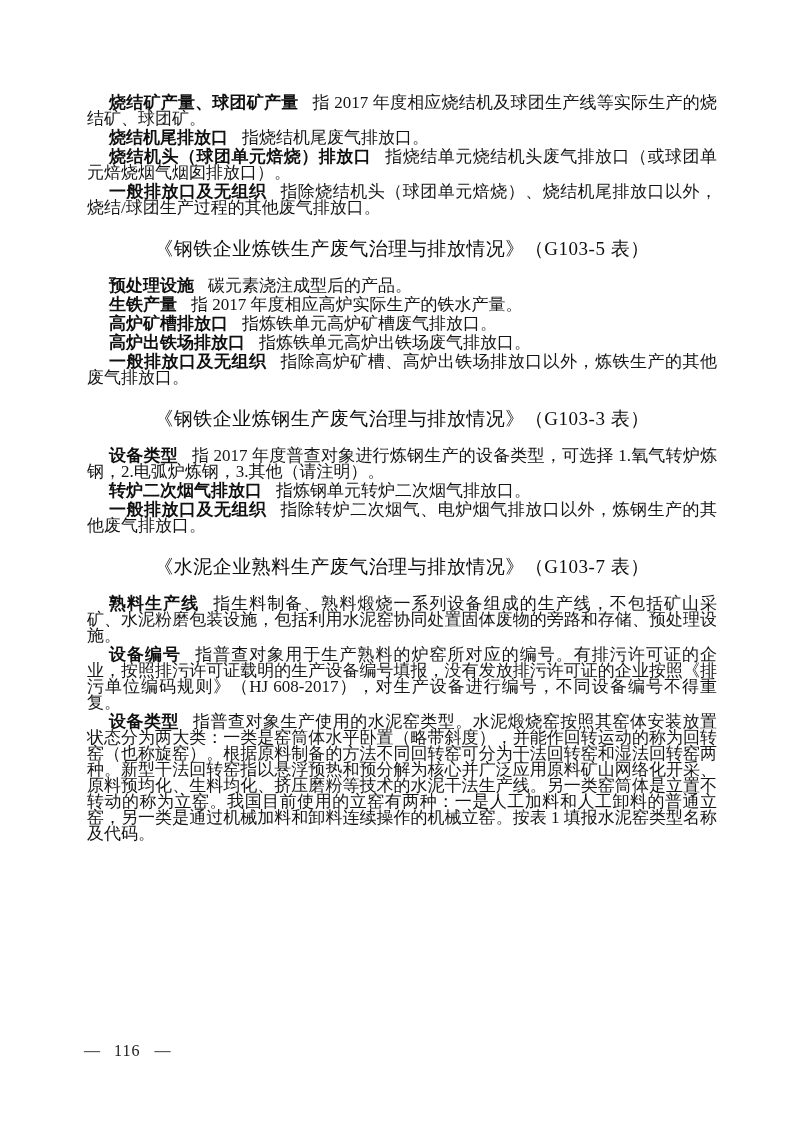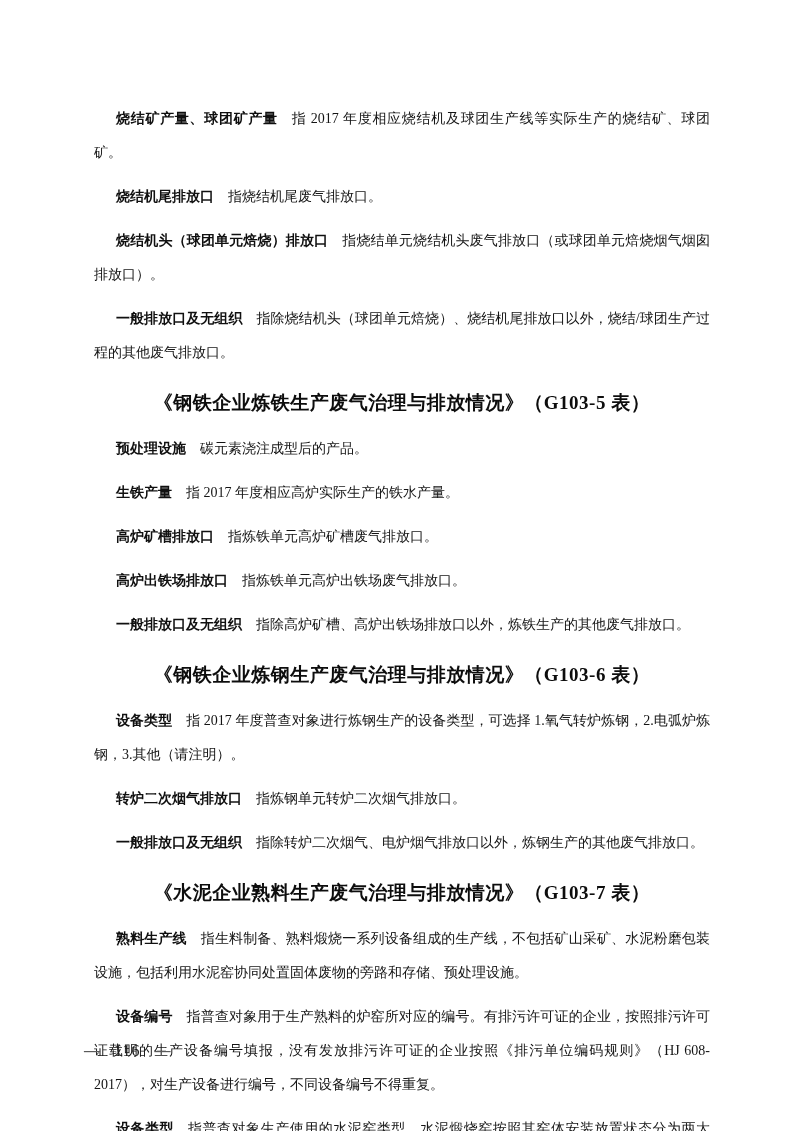--- a/index.html
+++ b/index.html
@@ -8,36 +8,36 @@
     width:800px;height:1131px;
     background:#ffffff;
     color:#141414;
     font-family:"Liberation Serif","DejaVu Serif",serif;
     overflow:hidden;
   }
   .content{
     padding:92px 80px 0 84px;
   }
   p.def-para{
-    margin:10px;
-    font-size:14px;
-    line-height:34px;
+    margin:3px;
+    font-size:17px;
+    line-height:16px;
     text-align:justify;
     text-indent:22px;
     color:#141414;
   }
   p.def-para .term{
     font-weight:bold;
     margin-right:14px;
     color:#101010;
   }
   h2.section-heading{
     font-size:19px;
     line-height:30px;
-    font-weight:bold;
+    font-weight:normal;
     text-align:center;
     margin:18px 0 14px 0;
     color:#0d0d0d;
     letter-spacing:0.5px;
   }
   .footer{
     position:absolute;
     left:84px;
     top:1042px;
     display:flex;
@@ -84,21 +84,21 @@
     <p class="def-para">
       <span class="term">高炉矿槽排放口</span><span class="def">指炼铁单元高炉矿槽废气排放口。</span>
     </p>
     <p class="def-para">
       <span class="term">高炉出铁场排放口</span><span class="def">指炼铁单元高炉出铁场废气排放口。</span>
     </p>
     <p class="def-para">
       <span class="term">一般排放口及无组织</span><span class="def">指除高炉矿槽、高炉出铁场排放口以外，炼铁生产的其他废气排放口。</span>
     </p>
 
-    <h2 class="section-heading">《钢铁企业炼钢生产废气治理与排放情况》（G103-6 表）</h2>
+    <h2 class="section-heading">《钢铁企业炼钢生产废气治理与排放情况》（G103-3 表）</h2>
 
     <p class="def-para">
       <span class="term">设备类型</span><span class="def">指 2017 年度普查对象进行炼钢生产的设备类型，可选择 1.氧气转炉炼钢，2.电弧炉炼钢，3.其他（请注明）。</span>
     </p>
     <p class="def-para">
       <span class="term">转炉二次烟气排放口</span><span class="def">指炼钢单元转炉二次烟气排放口。</span>
     </p>
     <p class="def-para">
       <span class="term">一般排放口及无组织</span><span class="def">指除转炉二次烟气、电炉烟气排放口以外，炼钢生产的其他废气排放口。</span>
     </p>

